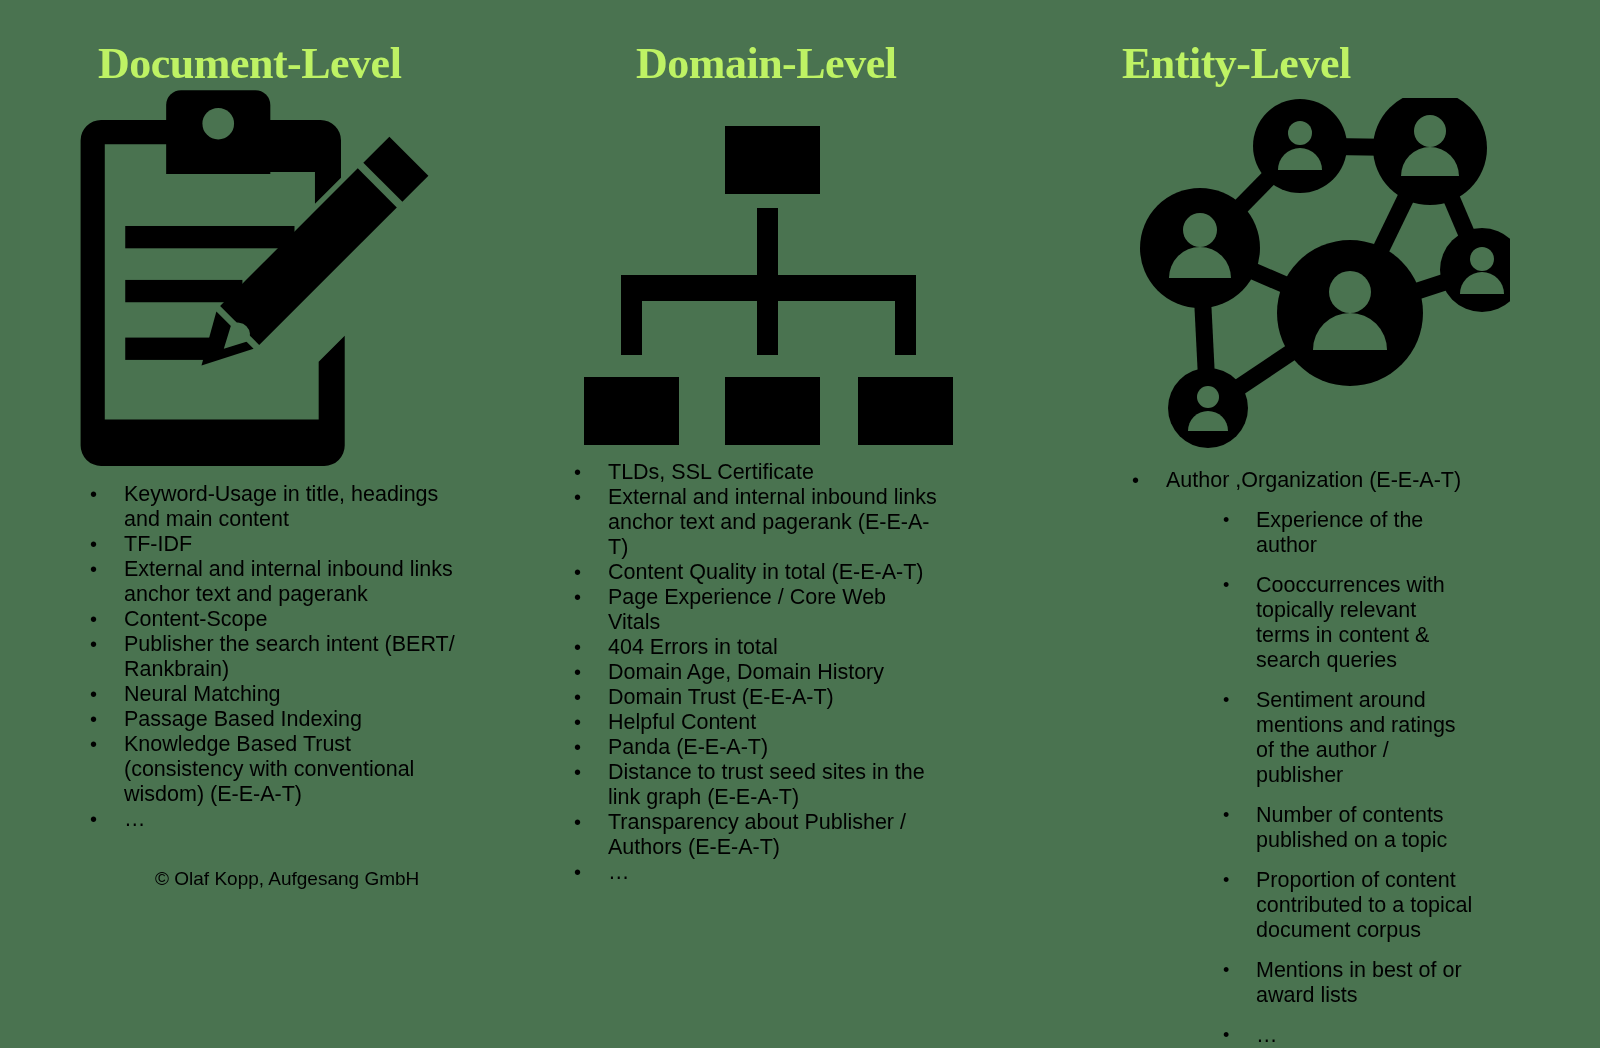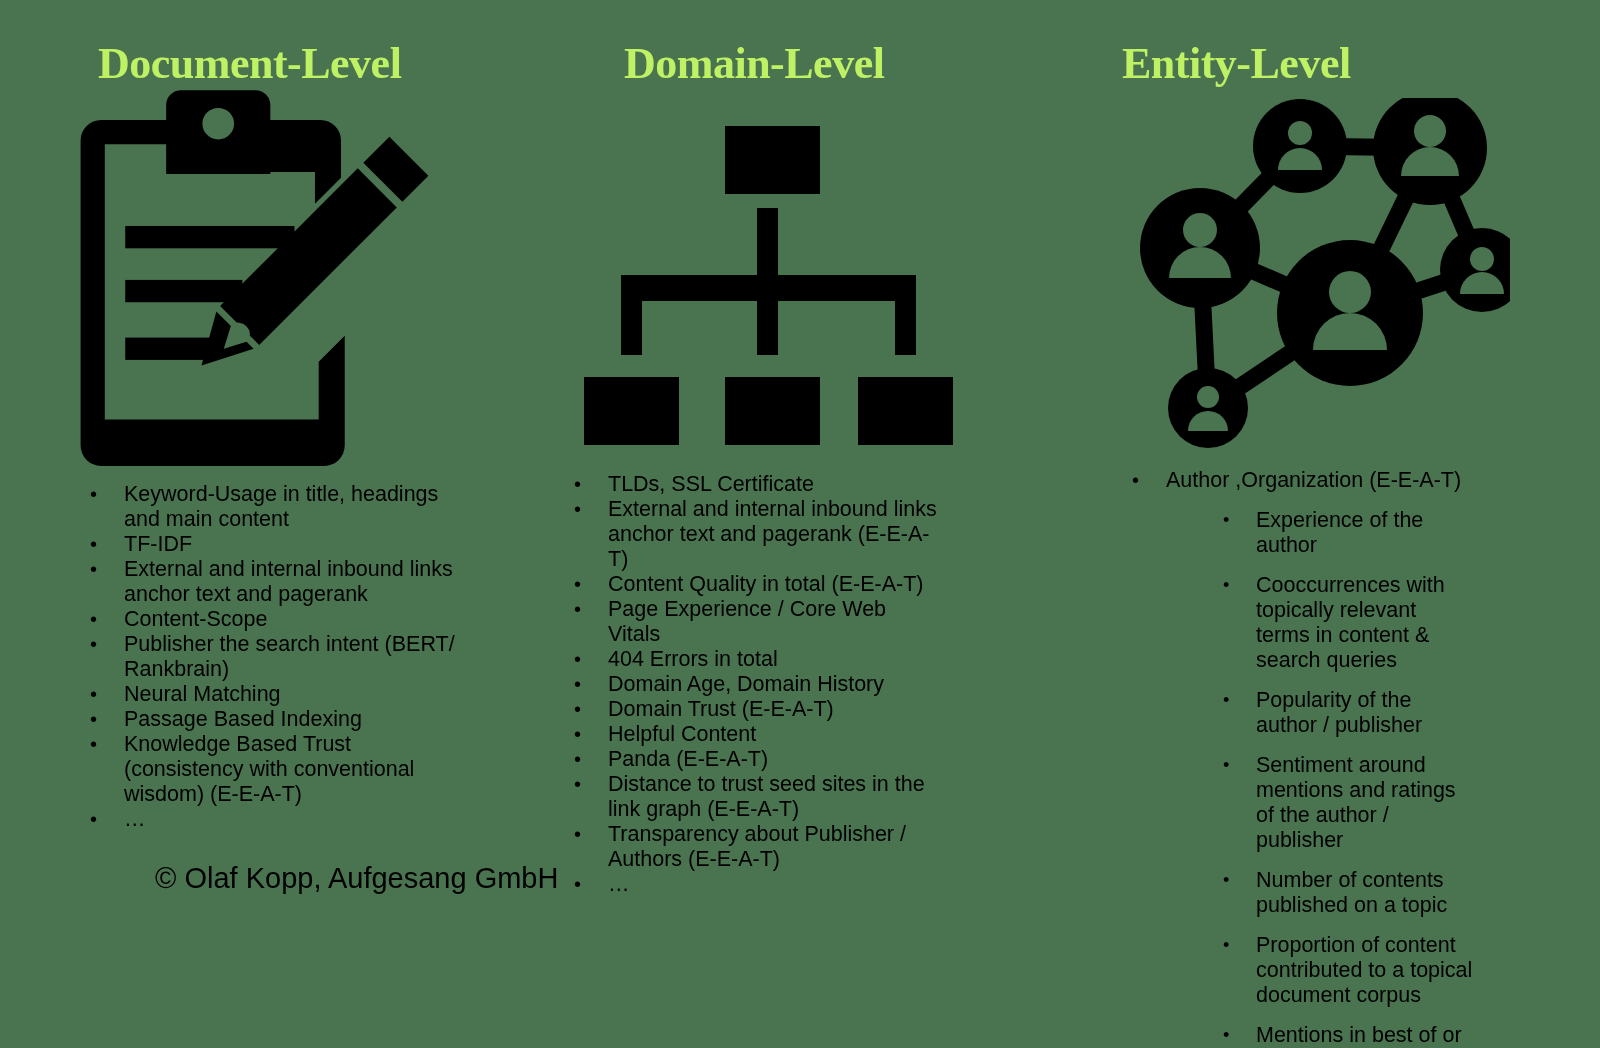--- a/index.html
+++ b/index.html
@@ -35,21 +35,21 @@
     font-size: 44px;
     line-height: 1;
     color: #bef264;
     letter-spacing: -0.5px;
     white-space: nowrap;
     position: absolute;
     top: 14px;
     margin-top: 28px;
   }
   .col-document .col-title { left: 98px; }
-  .col-domain   .col-title { left: 84px; }
+  .col-domain   .col-title { left: 96px; }
   .col-entity   .col-title { left: 22px; }
 
   .icon-wrap {
     position: absolute;
     color: #000;
   }
   .icon-clipboard { left: 62px;  top: 88px; width: 372px; height: 382px; }
   .icon-sitemap   { left: 18px;  top: 112px; width: 420px; height: 340px; }
   .icon-network   { left: 0px;   top: 98px;  width: 410px; height: 360px; }
   .icon-wrap svg { display: block; width: 100%; height: 100%; }
@@ -57,21 +57,21 @@
   .bullet-list {
     position: absolute;
     list-style: none;
     margin: 0;
     padding: 0;
     color: #000;
     font-size: 21.5px;
     line-height: 25px;
   }
   .col-document .bullet-list { left: 86px; top: 482px; width: 370px; }
-  .col-domain   .bullet-list { left: 30px; top: 472px; width: 370px; }
+  .col-domain   .bullet-list { left: 30px; top: 460px; width: 370px; }
   .col-entity   .bullet-list { left: 28px; top: 468px; width: 360px; }
 
   .bullet-list > li {
     position: relative;
     padding-left: 38px;
     margin: 0 0 0 0;
   }
   .bullet-list > li::before {
     content: "\2022";
     position: absolute;
@@ -95,21 +95,21 @@
     position: absolute;
     left: 42px;
     top: 0;
     font-size: 18px;
     line-height: 25px;
   }
   .credit {
     position: absolute;
     left: 155px;
     top: 866px;
-    font-size: 29px;
+    font-size: 19px;
     line-height: 25px;
     color: #000;
     white-space: nowrap;
   }
 </style>
 </head>
 <body style="background: rgb(74, 115, 80);">
 
 <div class="board">
 
@@ -242,21 +242,20 @@
         </g>
       </svg>
     </div>
 
     <ul class="bullet-list">
       <li>
         <span>Author ,Organization (E-E-A-T)</span>
         <ul class="sub-list">
           <li><span>Experience of the author</span></li>
           <li><span>Cooccurrences with topically relevant terms in content &amp; search queries</span></li>
-          <li><span>Popularity of the author / publisher</span></li>
           <li><span>Sentiment around mentions and ratings of the author / publisher</span></li>
           <li><span>Number of contents published on a topic</span></li>
           <li><span>Proportion of content contributed to a topical document corpus</span></li>
           <li><span>Mentions in best of or award lists</span></li>
           <li><span>…</span></li>
         </ul>
       </li>
     </ul>
   </div>
 

